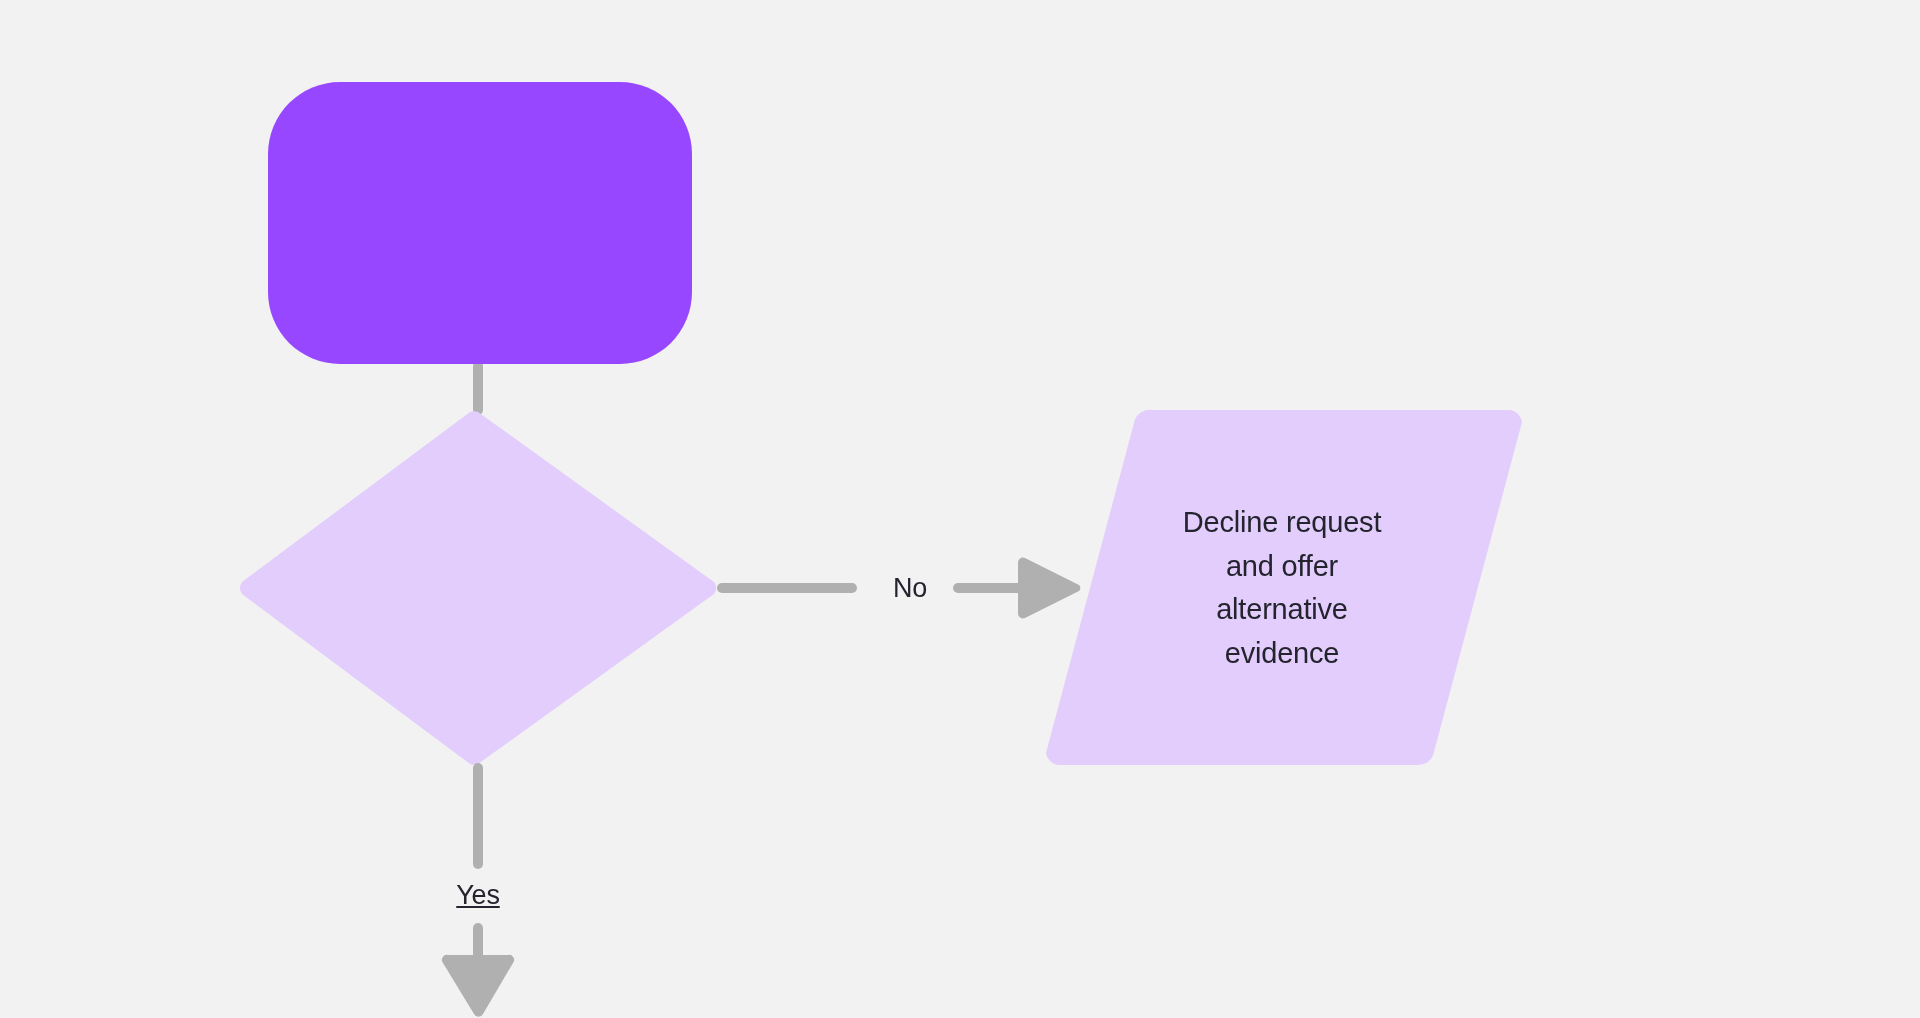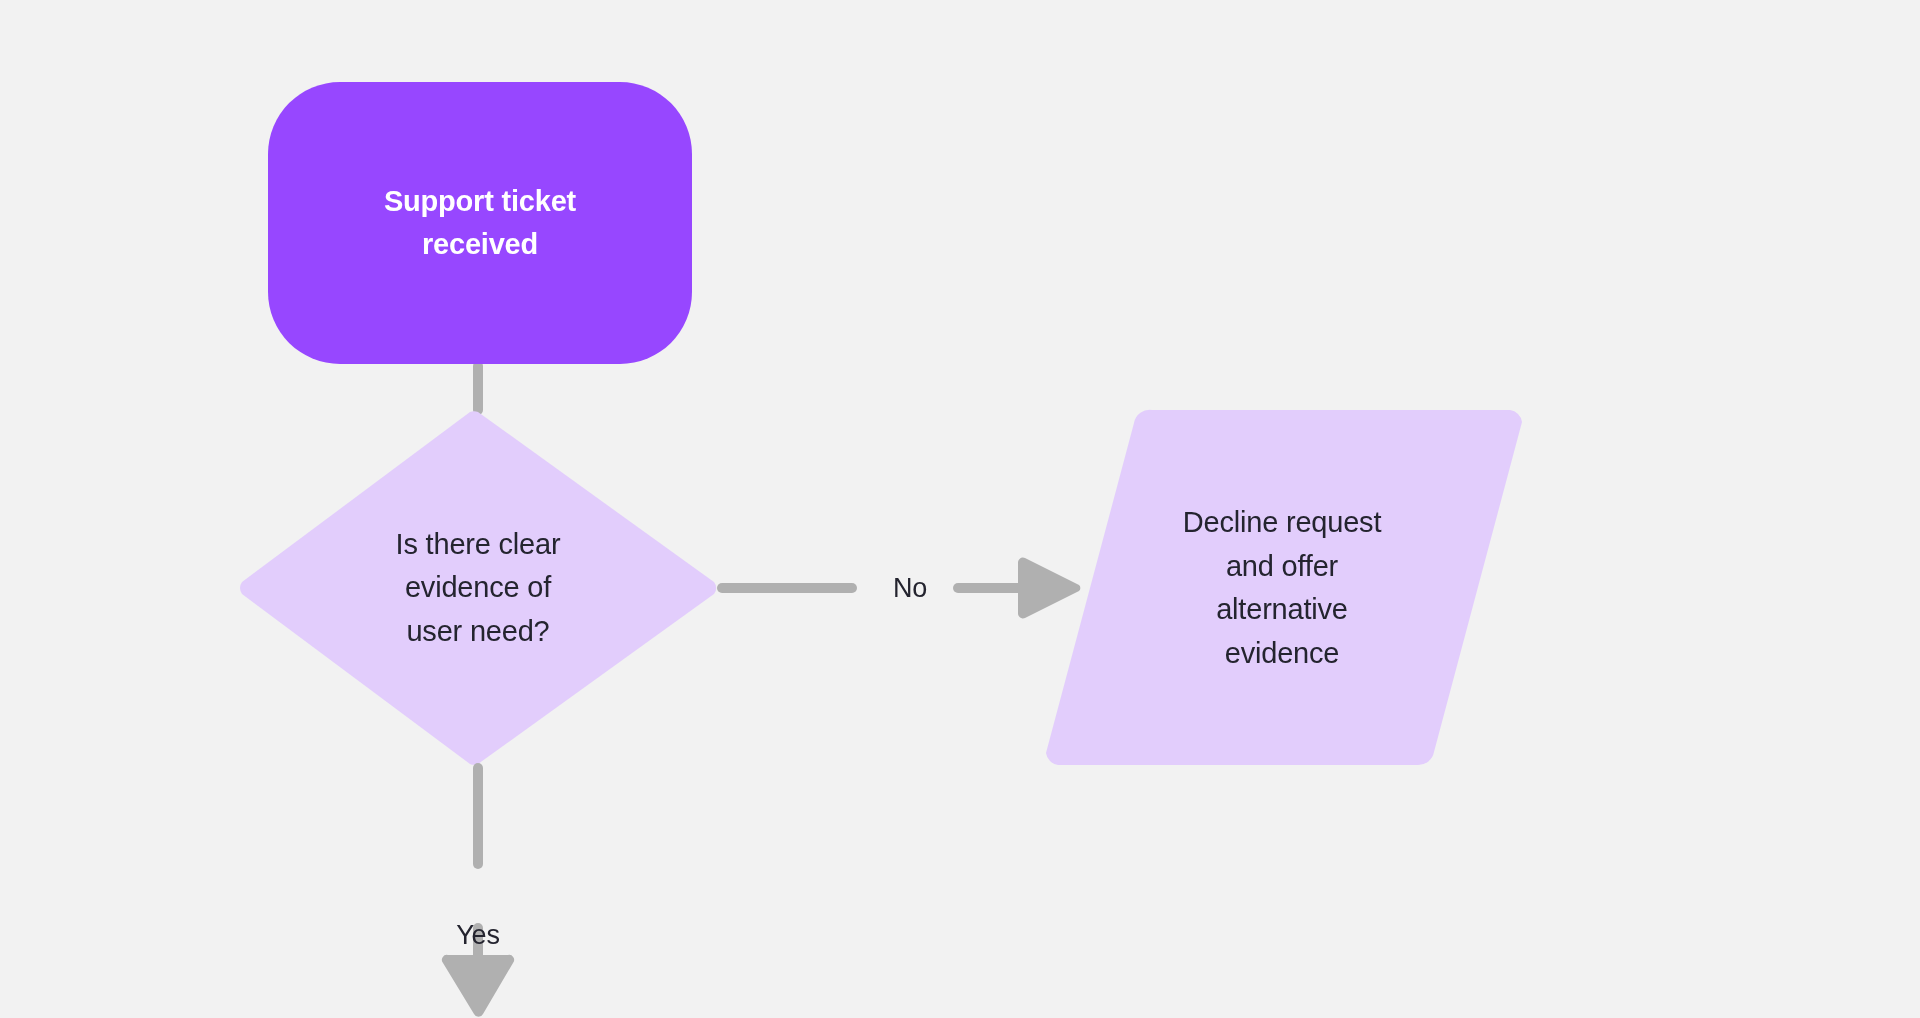--- a/index.html
+++ b/index.html
@@ -78,22 +78,23 @@
     text-align: center;
     white-space: nowrap;
   }
   .edge-label-no {
     left: 860px;
     top: 575px;
     width: 100px;
   }
   .edge-label-yes {
     left: 428px;
-    top: 922px;
+    top: 882px;
     width: 100px;
+    text-decoration: underline;
   }
 </style>
 </head>
 <body>
 
 <div id="canvas">
 
   <svg id="flow-svg" viewBox="0 0 1920 1018">
 
     <g>
@@ -141,26 +142,21 @@
                L 508 955
                A 5 5 0 0 1 513 963
                L 483 1014
                A 5 5 0 0 1 474 1014
                L 443 963
                A 5 5 0 0 1 448 955 Z" fill="#b0b0b0"></path>
     </g>
 
   </svg>
 
-  <div class="node-label start-label">Support ticket
-received</div>
 
-  <div class="node-label decision-label">Is there clear
-evidence of
-user need?</div>
 
   <div class="node-label process-label">Decline request
 and offer
 alternative
 evidence</div>
 
   <div class="edge-label edge-label-no">No</div>
 
   <div class="edge-label edge-label-yes">Yes</div>
 

